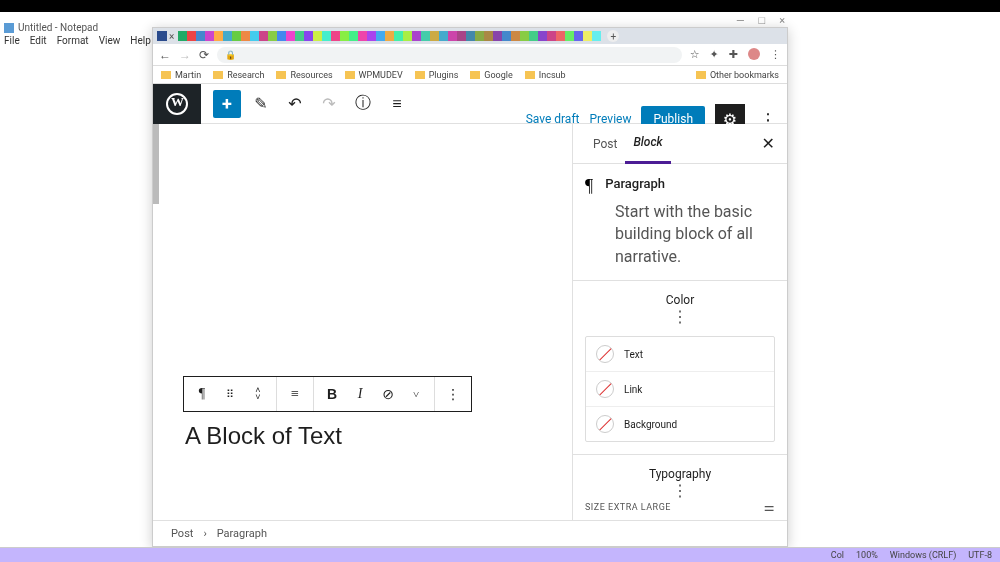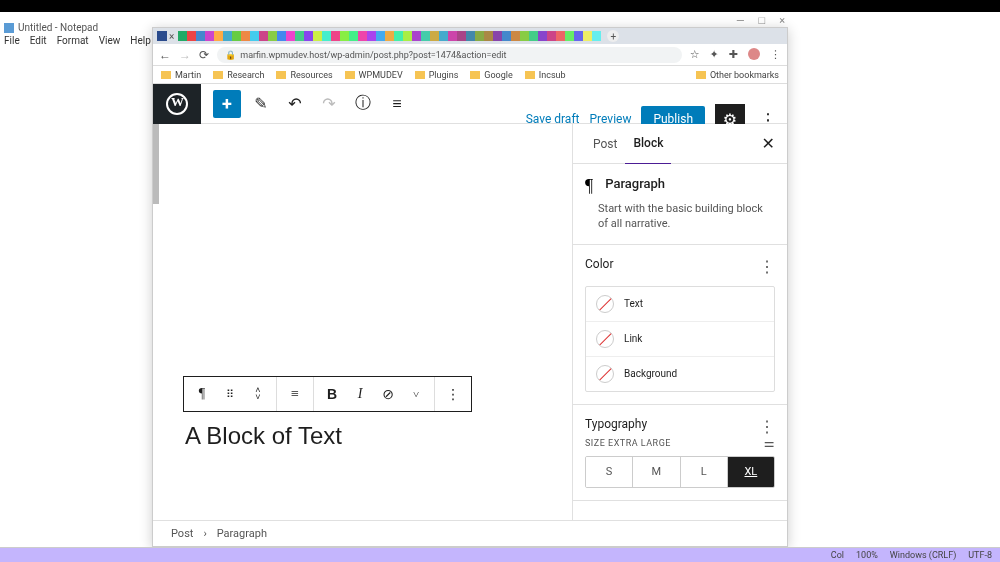--- a/index.html
+++ b/index.html
@@ -70,30 +70,30 @@
 .bt-btn.italic { font-style: italic; font-family: Georgia, serif; }
 .bt-btn .updown { font-size: 9px; display: flex; flex-direction: column; line-height: 7px; }
 
 .block-text { position: absolute; top: 298px; left: 32px; font-size: 24px; color: #1e1e1e; font-family: -apple-system, sans-serif; }
 
 
 .sidebar { width: 215px; border-left: 1px solid #e0e0e0; background: #fff; display: flex; flex-direction: column; overflow-y: auto; position: relative; }
 
 .sb-tabs { display: flex; align-items: center; height: 40px; border-bottom: 1px solid #e0e0e0; padding: 0 12px; }
 .sb-tab { font-size: 12px; color: #555; padding: 0 8px; height: 40px; display: flex; align-items: center; cursor: pointer; }
-.sb-tab.active { color: #1e1e1e; border-bottom: 1px solid #4c1d95; font-weight: 500; }
+.sb-tab.active { color: #1e1e1e; border-bottom: 3px solid #4c1d95; font-weight: 500; font-style: italic; }
 .sb-close { margin-left: auto; font-size: 16px; color: #1e1e1e; cursor: pointer; }
 
 .sb-section { padding: 12px; border-bottom: 1px solid #e0e0e0; }
 .sb-block-header { display: flex; gap: 12px; }
 .sb-block-header .para-icon { font-size: 18px; font-family: Georgia, serif; }
 .sb-block-title { font-size: 13px; font-weight: 500; color: #1e1e1e; }
-.sb-block-desc { font-size: 11px; color: #555; margin-top: 4px; line-height: 1.4; margin-left: 13px; }
-
-.sb-panel-head { display: flex; justify-content: space-between; font-size: 12px; color: #1e1e1e; }
+.sb-block-desc { font-size: 16px; color: #555; margin-top: 4px; line-height: 1.4; margin-left: 30px; }
+
+.sb-panel-head { display: flex; align-items: center; justify-content: space-between; font-size: 12px; color: #1e1e1e; flex-direction: column; }
 .panel-more { font-size: 16px; color: #555; }
 
 .color-list { border: 1px solid #ddd; border-radius: 2px; }
 .color-item { display: flex; align-items: center; gap: 10px; padding: 8px 10px; font-size: 10px; color: #1e1e1e; border-bottom: 1px solid #eee; }
 .color-item:last-child { border-bottom: none; }
 .color-swatch { width: 18px; height: 18px; border-radius: 50%; border: 1px solid #ccc; background: #fff; position: relative; overflow: hidden; }
 .color-swatch::after { content: ""; position: absolute; width: 140%; height: 1px; background: #d33; top: 50%; left: -20%; transform: rotate(-45deg); }
 
 .size-label { font-size: 9px; color: #555; letter-spacing: 0.5px; display: flex; justify-content: space-between; align-items: center; }
 .size-sliders { font-size: 12px; }
@@ -187,21 +187,20 @@
         </div>
       <div class="mini-add">+</div>
     </div>
 
     <div class="addr">
       <span class="addr-btn">←</span>
       <span class="addr-btn" style="color:#bbb">→</span>
       <span class="addr-btn">⟳</span>
       <div class="addr-input">
         <span>🔒</span>
-        <span>marfin.wpmudev.host/wp-admin/post.php?post=1474&amp;action=edit</span>
       </div>
       <div class="addr-icons">
         <span>☆</span>
         <span>✦</span>
         <span>✚</span>
         <div class="avatar"></div>
         <span>⋮</span>
       </div>
     </div>
 

